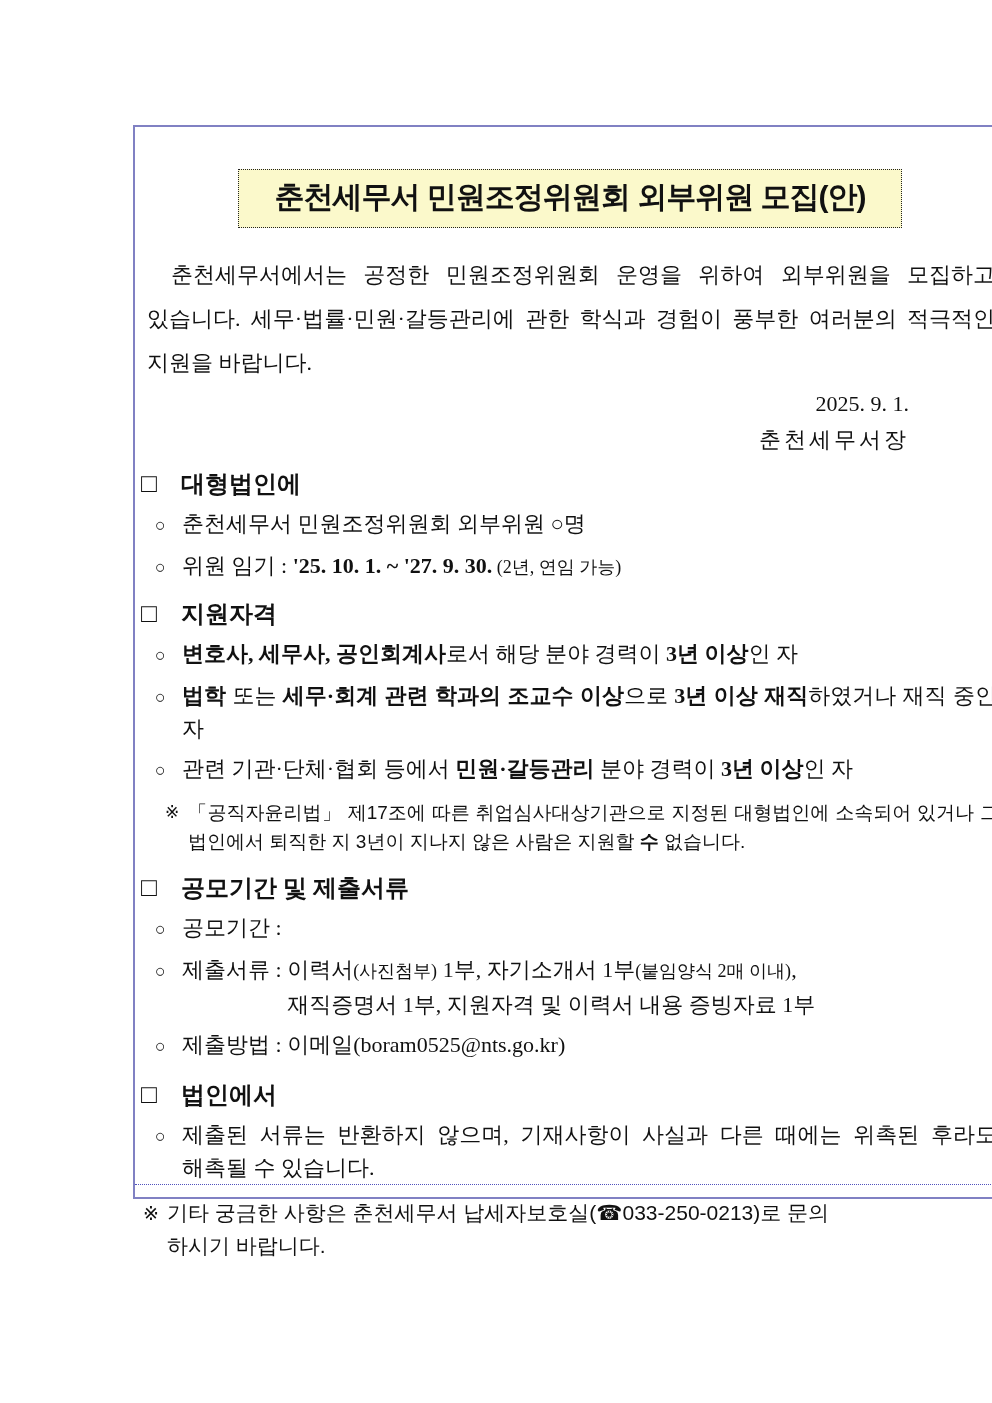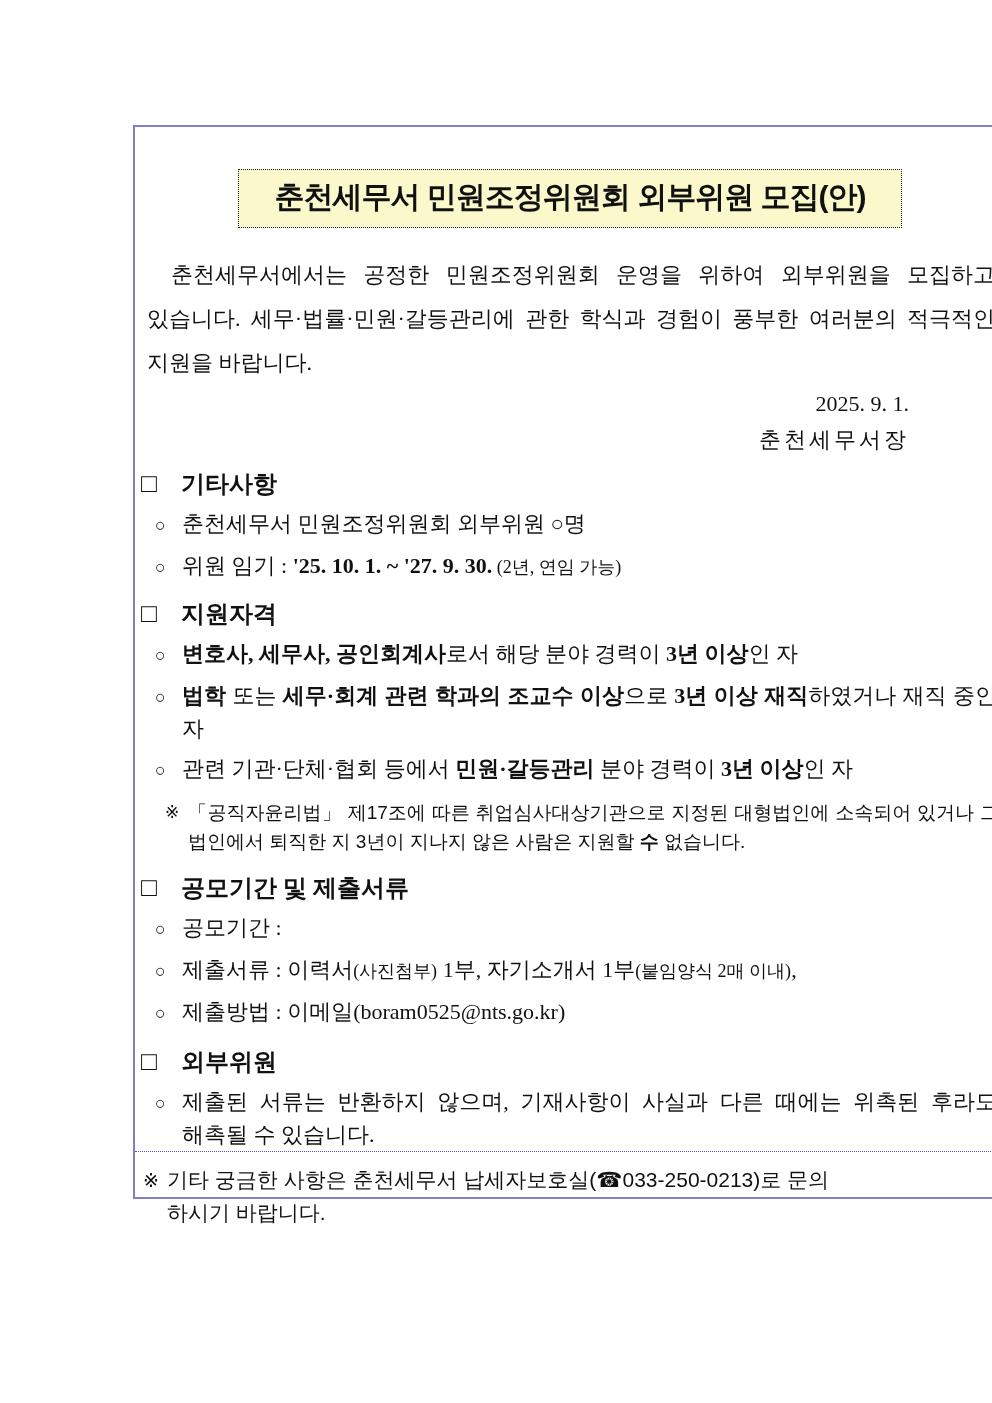--- a/index.html
+++ b/index.html
@@ -114,21 +114,21 @@
   <p class="intro">춘천세무서에서는 공정한 민원조정위원회 운영을 위하여 외부위원을 모집하고 있습니다. 세무·법률·민원·갈등관리에 관한 학식과 경험이 풍부한 여러분의 적극적인 지원을 바랍니다.</p>
 
   <div class="date-block">
     <div>2025. 9. 1.</div>
     <div class="signer-line">춘천세무서장</div>
   </div>
 
   <div>
     <div class="section-heading">
       <span class="sq">□</span>
-      <span>기타사항</span>
+      <span>대형법인에</span>
     </div>
     <div class="bullet">
       <span class="mk">○</span>
       <span class="txt"><span>춘천세무서 민원조정위원회 외부위원 ○명</span></span>
     </div>
     <div class="bullet">
       <span class="mk">○</span>
       <span class="txt"><span>위원 임기 : </span><span class="bold">'25. 10. 1. ~ '27. 9. 30.</span><span class="small"> (2년, 연임 가능)</span></span>
     </div>
   </div>
@@ -161,33 +161,33 @@
       <span class="sq">□</span>
       <span>공모기간 및 제출서류</span>
     </div>
     <div class="bullet">
       <span class="mk">○</span>
       <span class="lbl">공모기간 : </span>
     </div>
     <div class="bullet">
       <span class="mk">○</span>
       <span class="lbl">제출서류 : </span>
-      <span class="txt"><span>이력서</span><span class="small">(사진첨부)</span><span> 1부, 자기소개서 1부</span><span class="small">(붙임양식 2매 이내)</span><span>,</span><br></span>
+      <span class="txt"><span>이력서</span><span class="small">(사진첨부)</span><span> 1부, 자기소개서 1부</span><span class="small">(붙임양식 2매 이내)</span><span>,</span><br><span>재직증명서 1부, 지원자격 및 이력서 내용 증빙자료 1부</span></span>
     </div>
     <div class="bullet">
       <span class="mk">○</span>
       <span class="lbl">제출방법 : </span>
       <span class="txt"><span>이메일(boram0525@nts.go.kr)</span></span>
     </div>
   </div>
 
   <div>
     <div class="section-heading" style="margin-top:16px">
       <span class="sq">□</span>
-      <span>외부위원</span>
+      <span>법인에서</span>
     </div>
     <div class="bullet">
       <span class="mk">○</span>
       <span class="txt"><span>제출된 서류는 반환하지 않으며, 기재사항이 사실과 다른 때에는 위촉된 후라도 해촉될 수 있습니다.</span></span>
     </div>
   </div>
 
   <div class="footer-strip">
     <span class="mk">※</span>
     <span class="txt"><span>기타 궁금한 사항은 춘천세무서 납세자보호실(☎033-250-0213)로 문의</span><br><span>하시기 바랍니다.</span></span>

